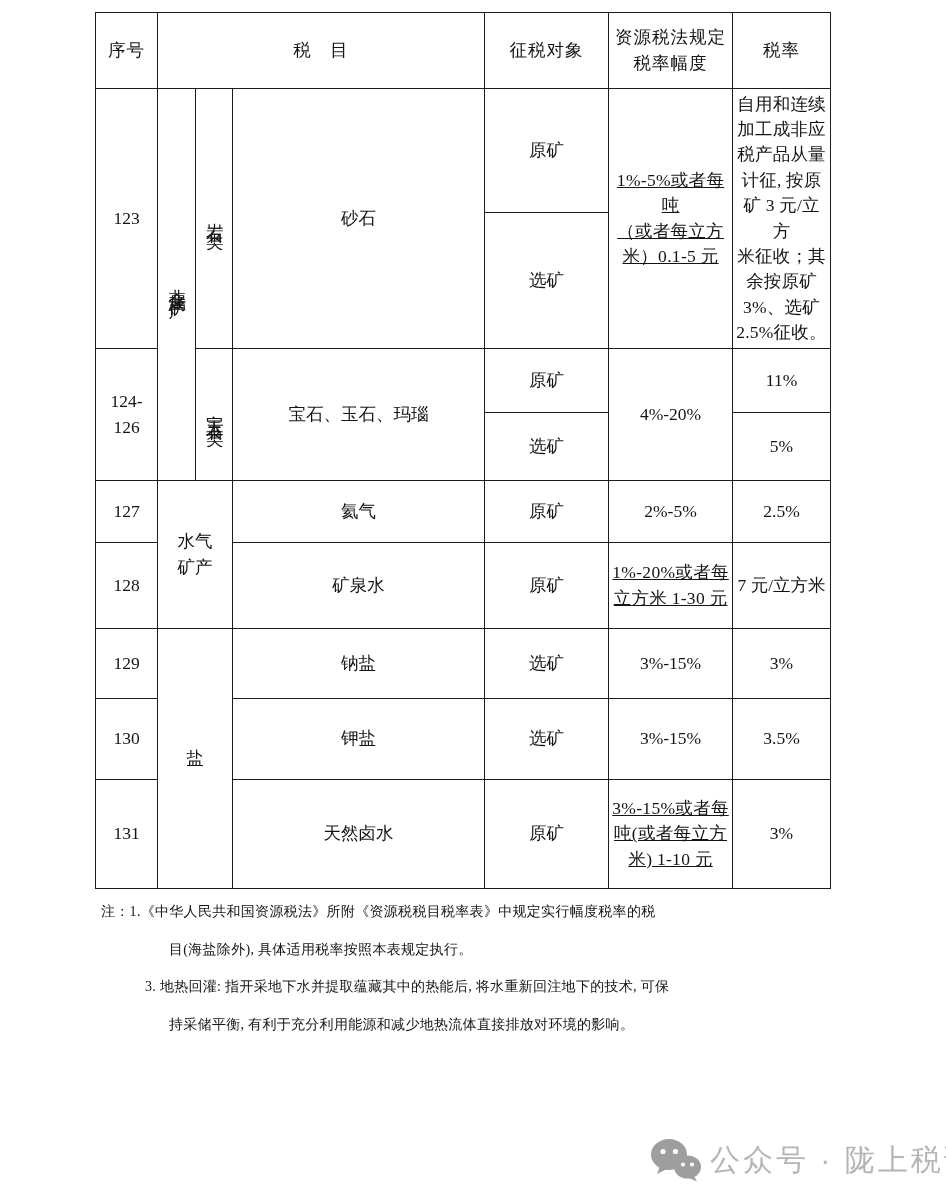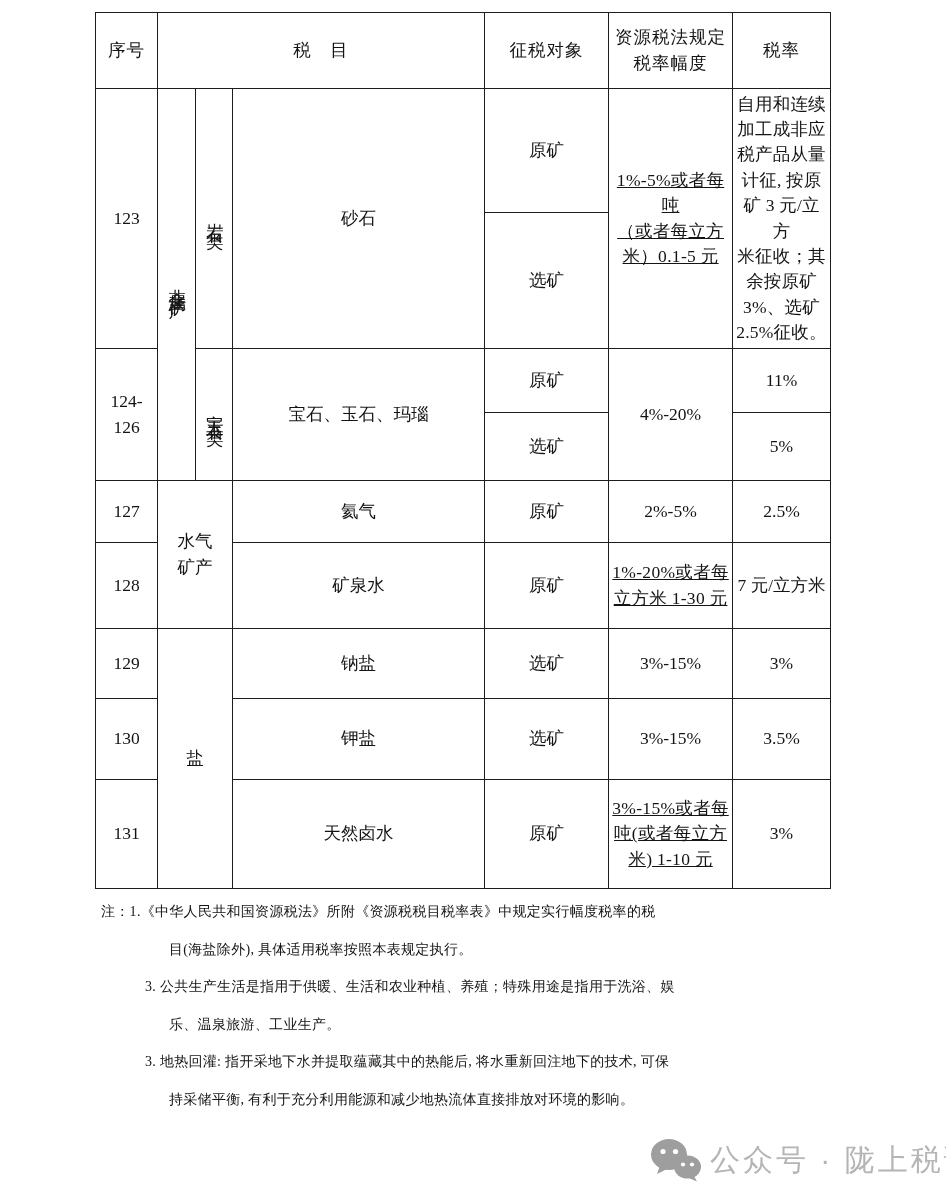--- a/index.html
+++ b/index.html
@@ -173,22 +173,20 @@
 米) 1-10 元</td>
       <td>3%</td>
     </tr>
   </tbody>
     </table>
 </div>
 
 <div class="notes">
   <p class="note note-first">注：1.《中华人民共和国资源税法》所附《资源税税目税率表》中规定实行幅度税率的税
 目(海盐除外), 具体适用税率按照本表规定执行。</p>
-  <p class="note">3. 公共生产生活是指用于供暖、生活和农业种植、养殖；特殊用途是指用于洗浴、娱
-乐、温泉旅游、工业生产。</p>
   <p class="note">3. 地热回灌: 指开采地下水并提取蕴藏其中的热能后, 将水重新回注地下的技术, 可保
 持采储平衡, 有利于充分利用能源和减少地热流体直接排放对环境的影响。</p>
 </div>
 
 <div class="watermark">
   <span style="display:inline-block;line-height:0;">
     <svg width="52" height="44" viewBox="0 0 52 44">
       <g fill="#9e9e9e">
         <ellipse cx="19" cy="16.5" rx="18" ry="15.5"></ellipse>
         <path d="M10 28 L7 36 L17 31 Z"></path>

